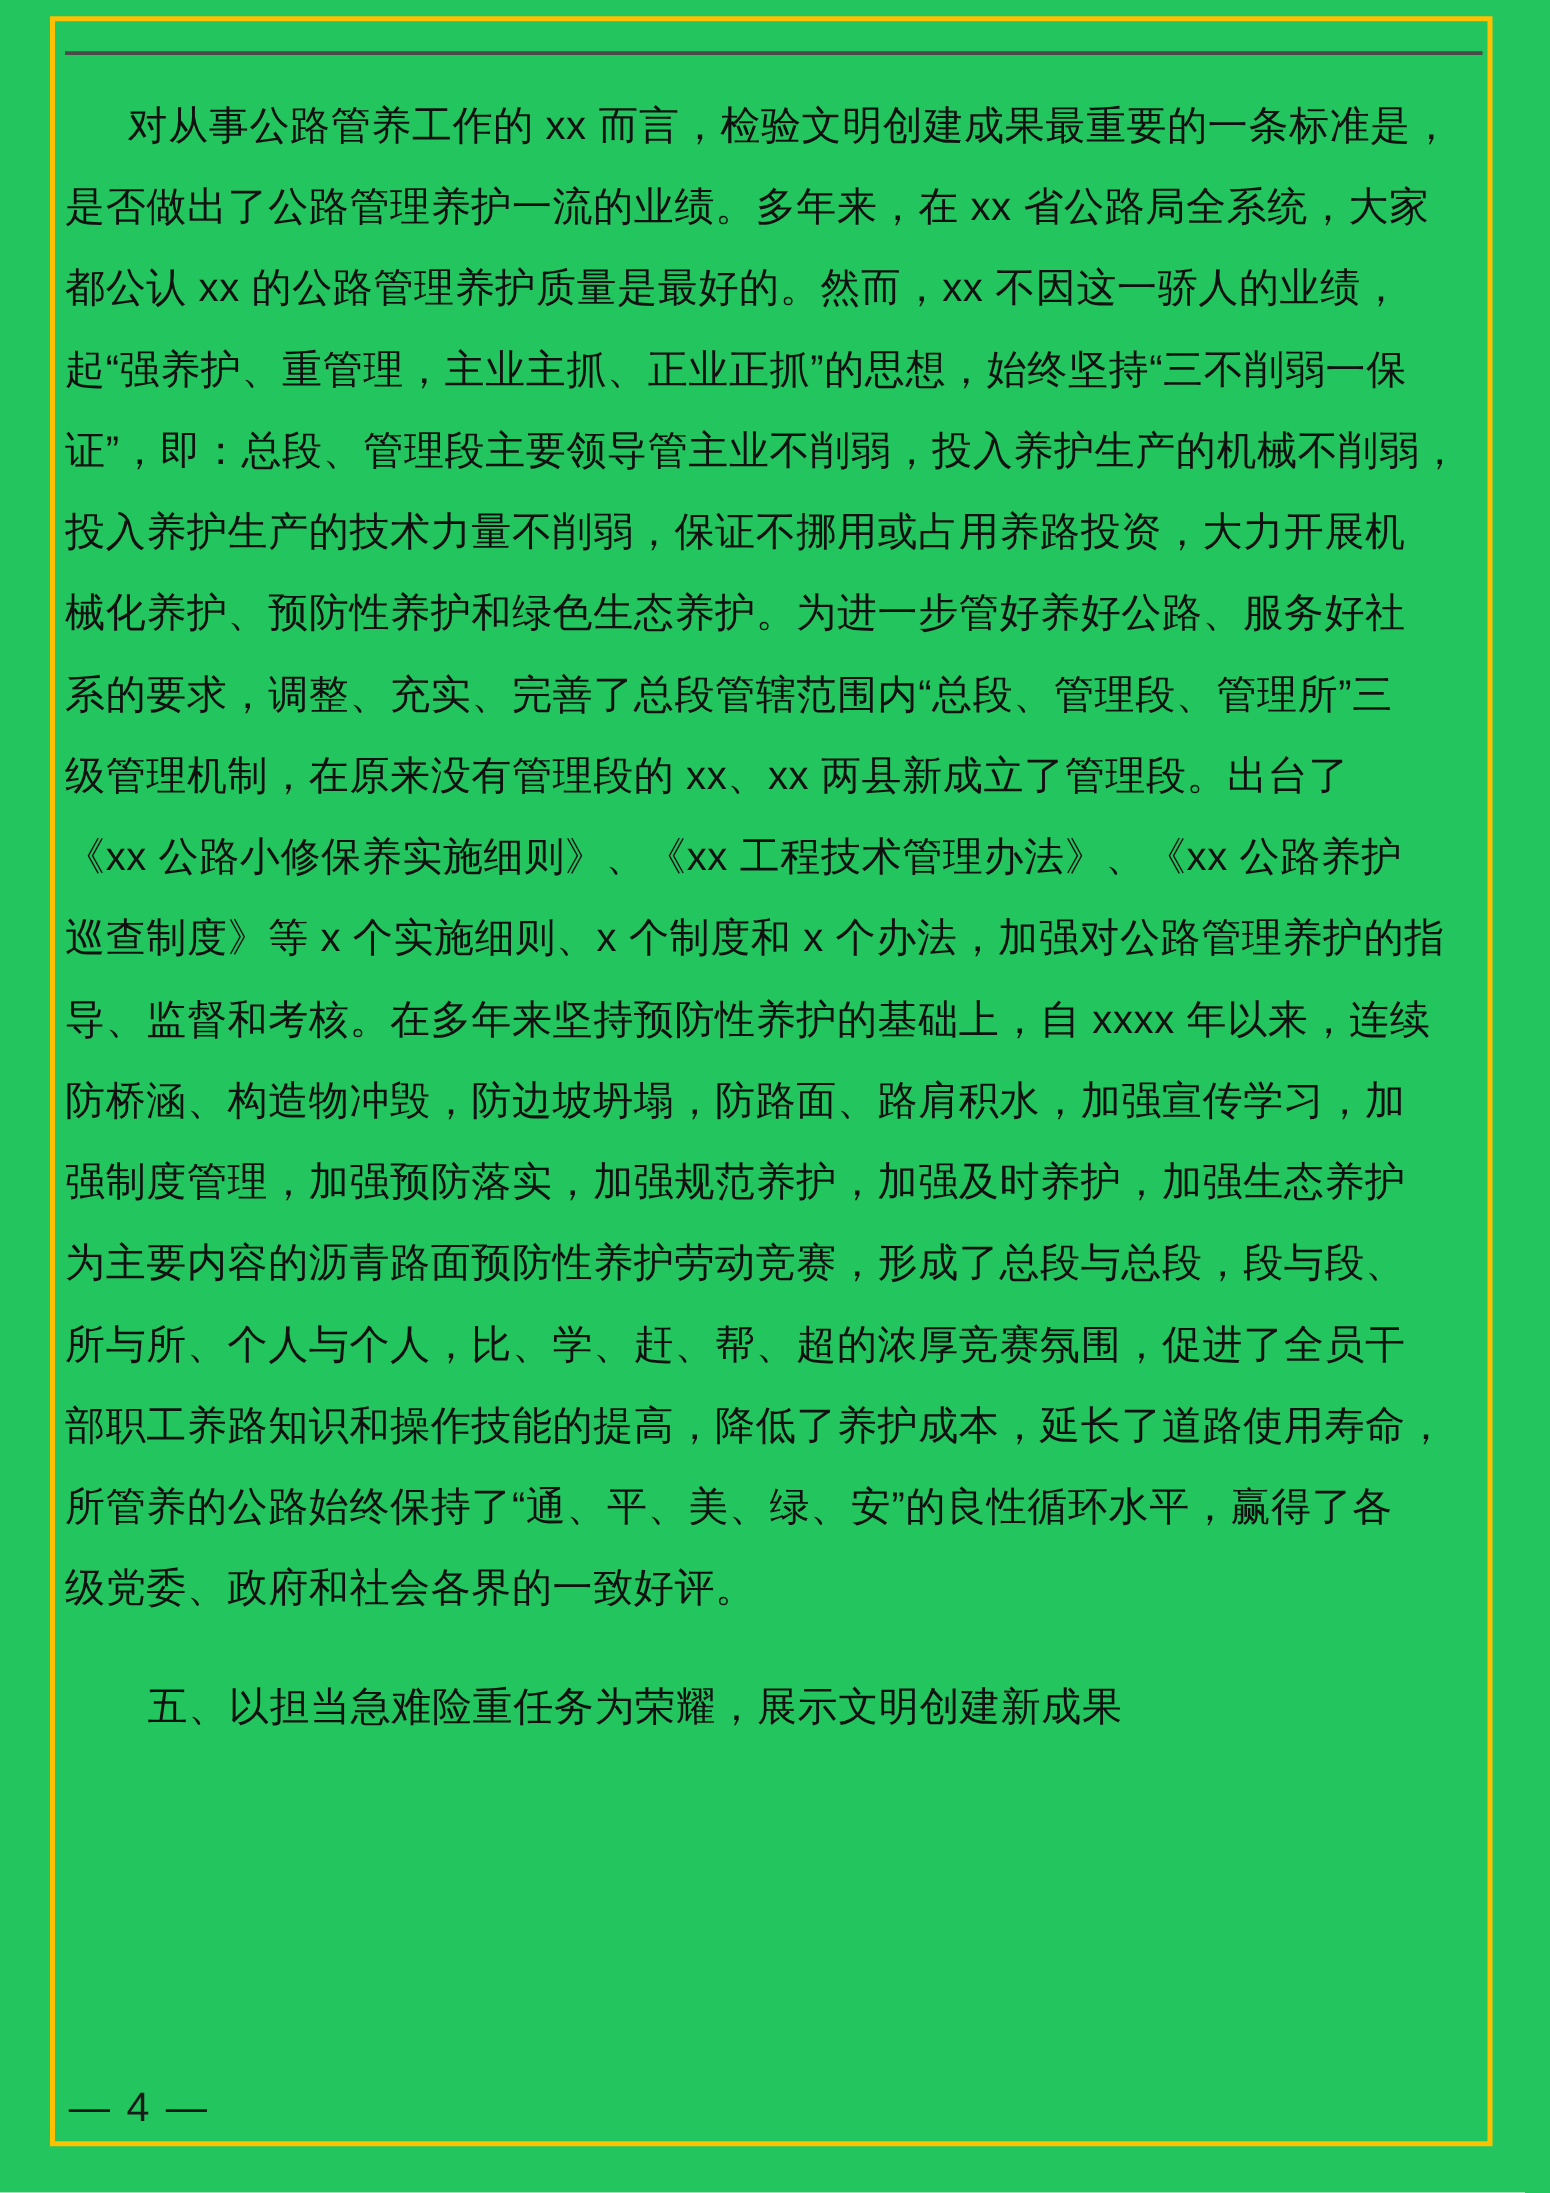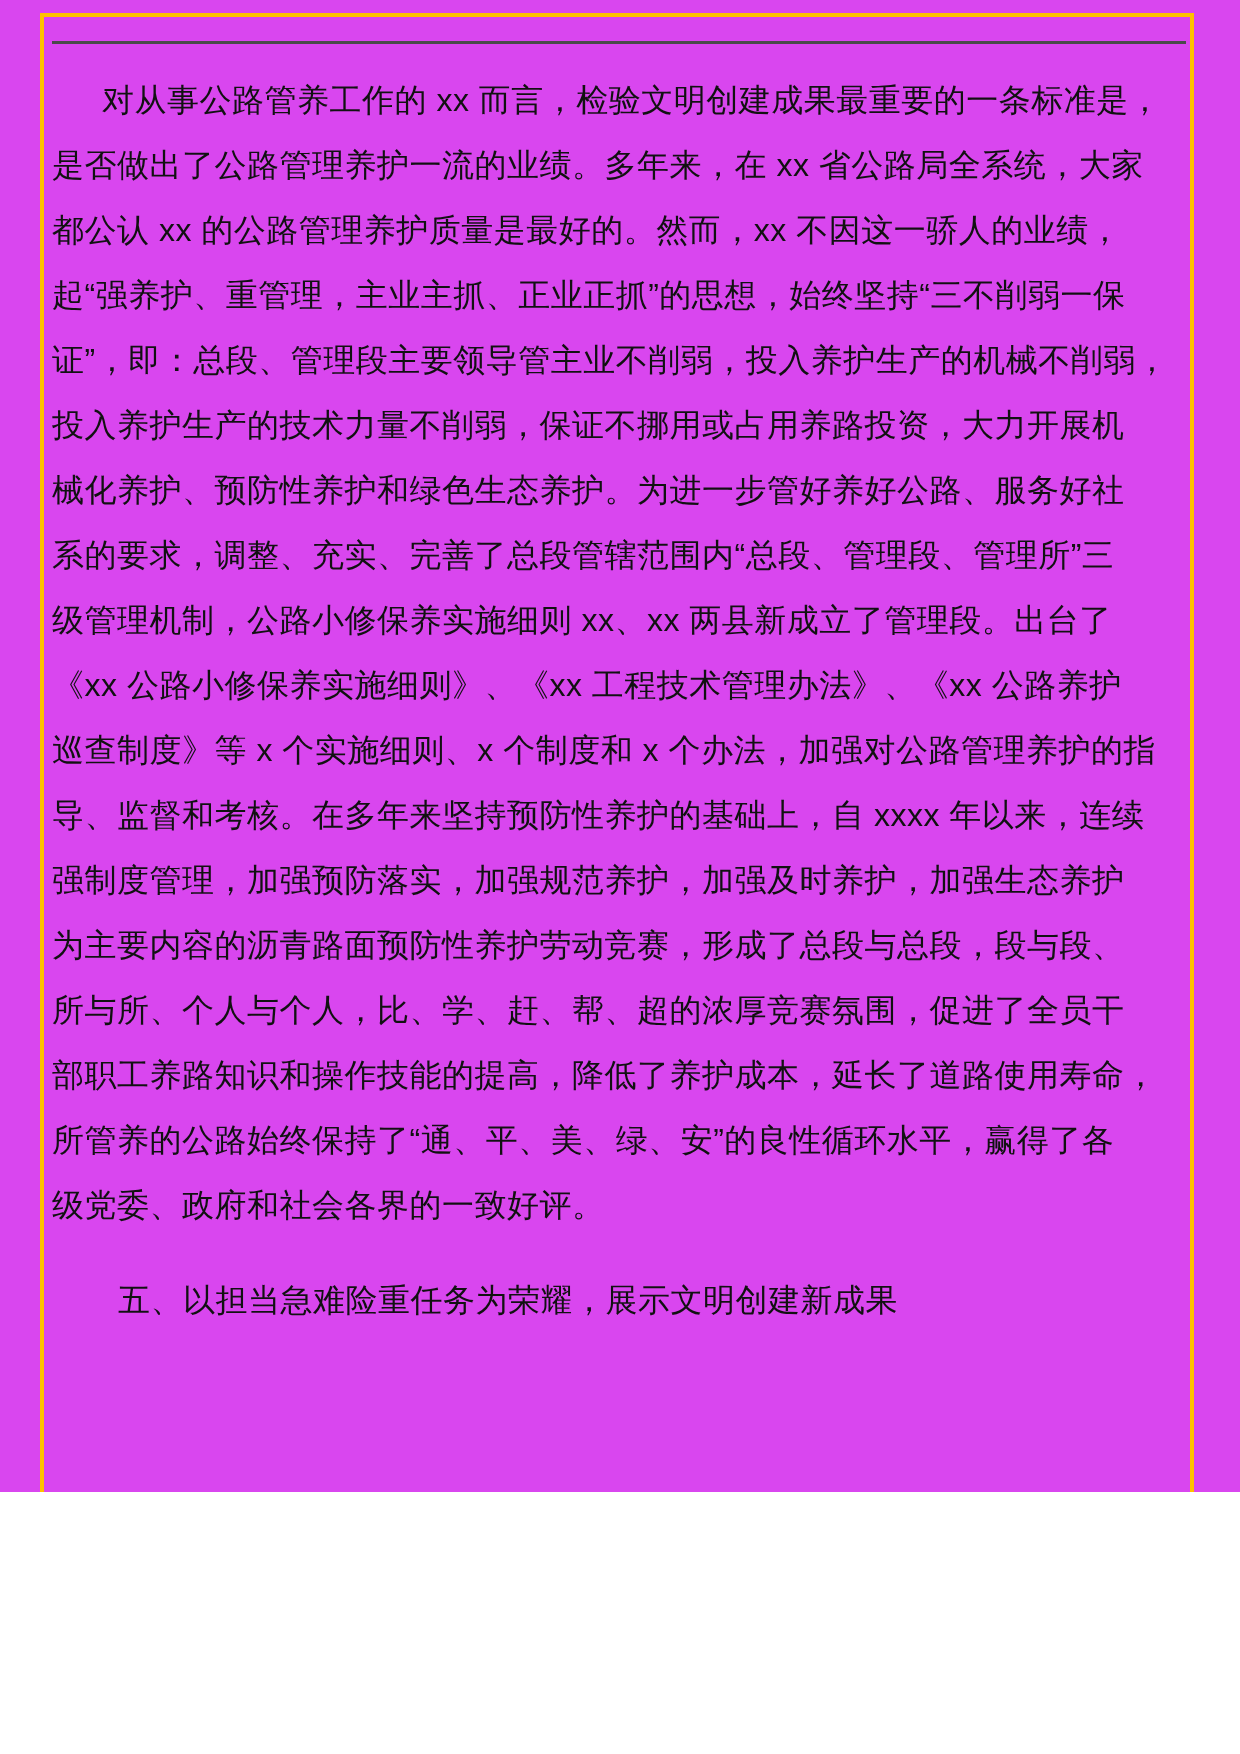--- a/index.html
+++ b/index.html
@@ -3,22 +3,22 @@
 <meta charset="utf-8">
 <style>
   html, body {
     margin: 0;
     padding: 0;
     background: #ffffff;
   }
   .page {
     position: relative;
     width: 1240px;
-    height: 1492px;
-    background: #d946ef;
+    height: 1754px;
+    background: #22c55e;
     font-family: "Liberation Sans", sans-serif;
     color: #111111;
     overflow: hidden;
   }
   .page-border {
     position: absolute;
     left: 40px;
     top: 13px;
     width: 1154px;
     height: 1704px;
@@ -73,24 +73,25 @@
   <div class="body-text">
     <div class="para">
         <div class="line">对从事公路管养工作的 xx 而言，检验文明创建成果最重要的一条标准是，</div>
         <div class="line">是否做出了公路管理养护一流的业绩。多年来，在 xx 省公路局全系统，大家</div>
         <div class="line">都公认 xx 的公路管理养护质量是最好的。然而，xx 不因这一骄人的业绩，</div>
         <div class="line">起“强养护、重管理，主业主抓、正业正抓”的思想，始终坚持“三不削弱一保</div>
         <div class="line">证”，即：总段、管理段主要领导管主业不削弱，投入养护生产的机械不削弱，</div>
         <div class="line">投入养护生产的技术力量不削弱，保证不挪用或占用养路投资，大力开展机</div>
         <div class="line">械化养护、预防性养护和绿色生态养护。为进一步管好养好公路、服务好社</div>
         <div class="line">系的要求，调整、充实、完善了总段管辖范围内“总段、管理段、管理所”三</div>
-        <div class="line">级管理机制，公路小修保养实施细则 xx、xx 两县新成立了管理段。出台了</div>
+        <div class="line">级管理机制，在原来没有管理段的 xx、xx 两县新成立了管理段。出台了</div>
         <div class="line">《xx 公路小修保养实施细则》、《xx 工程技术管理办法》、《xx 公路养护</div>
         <div class="line">巡查制度》等 x 个实施细则、x 个制度和 x 个办法，加强对公路管理养护的指</div>
         <div class="line">导、监督和考核。在多年来坚持预防性养护的基础上，自 xxxx 年以来，连续</div>
+        <div class="line">防桥涵、构造物冲毁，防边坡坍塌，防路面、路肩积水，加强宣传学习，加</div>
         <div class="line">强制度管理，加强预防落实，加强规范养护，加强及时养护，加强生态养护</div>
         <div class="line">为主要内容的沥青路面预防性养护劳动竞赛，形成了总段与总段，段与段、</div>
         <div class="line">所与所、个人与个人，比、学、赶、帮、超的浓厚竞赛氛围，促进了全员干</div>
         <div class="line">部职工养路知识和操作技能的提高，降低了养护成本，延长了道路使用寿命，</div>
         <div class="line">所管养的公路始终保持了“通、平、美、绿、安”的良性循环水平，赢得了各</div>
         <div class="line">级党委、政府和社会各界的一致好评。</div>
       </div>
     <div class="heading">五、以担当急难险重任务为荣耀，展示文明创建新成果</div>
   </div>
   <div class="page-number">— 4 —</div>

